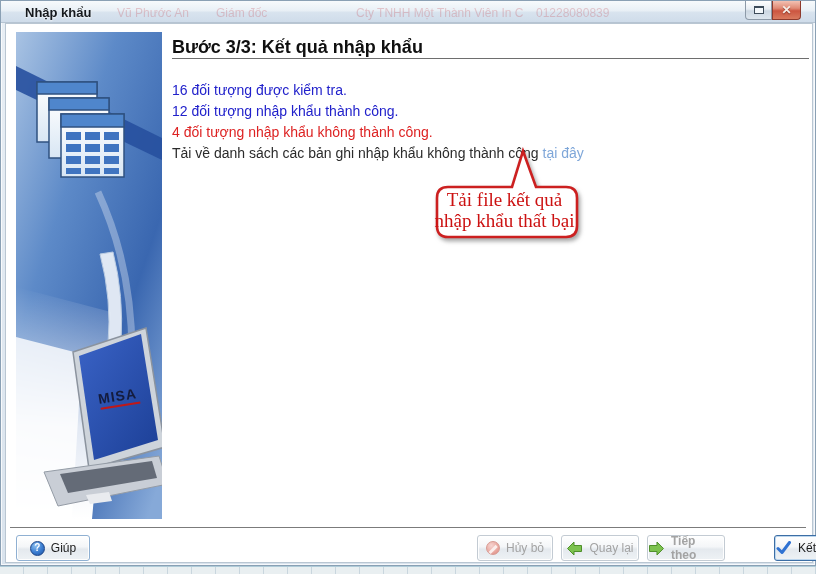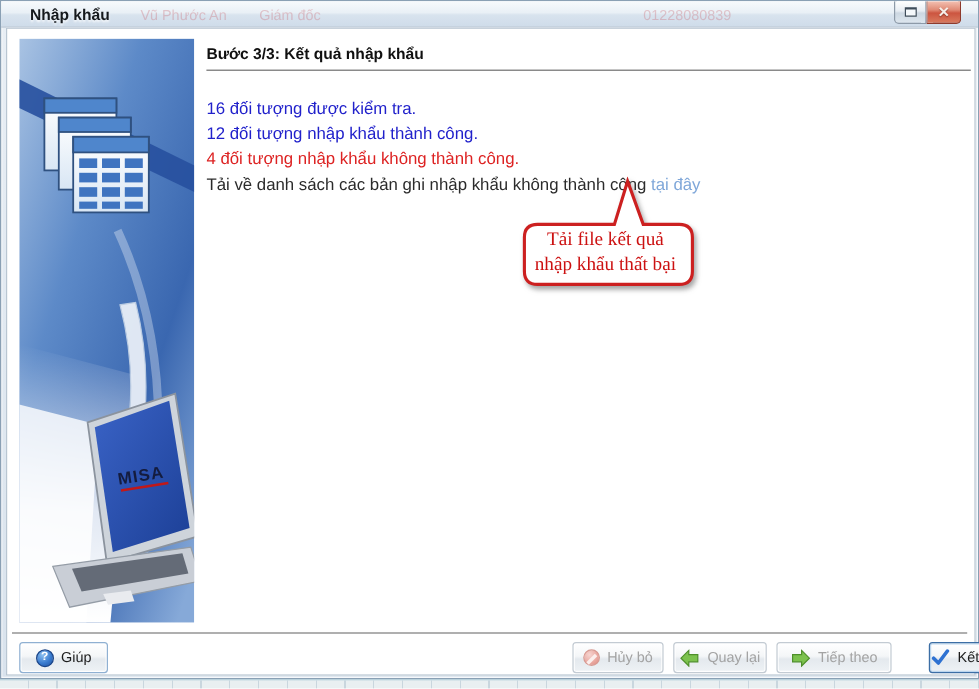--- a/index.html
+++ b/index.html
@@ -44,56 +44,56 @@
   
   .content {
     position:absolute; left:4px; top:22px; width:808px; height:540px;
     background:#ffffff; border:1px solid #b9c6d2;
   }
 
   
   .sidebar { position:absolute; left:10px; top:8px; width:146px; height:487px; overflow:hidden; }
 
   
-  .heading { position:absolute; left:166px; top:13px; font-size:13px; font-weight:bold; color:#101010; }
+  .heading { position:absolute; left:166px; top:13px; font-size:18px; font-weight:bold; color:#101010; }
   .heading-rule { position:absolute; left:166px; top:34px; width:637px; height:1px; background:#6e6e6e; }
 
   .result-line { position:absolute; left:166px; font-size:14px; white-space:nowrap; }
   .text-info { color:#2121cb; }
   .text-error { color:#dd2222; }
   .text-plain { color:#2b2b2b; }
   .r0 { top:58px; } .r1 { top:79px; } .r2 { top:100px; } .r3 { top:121px; }
   .dl-link { color:#7fa7d9; cursor:pointer; }
 
   
   .callout-wrap { position:absolute; left:426px; top:123px; width:165px; height:100px; pointer-events:none; }
   .callout-svg { filter:drop-shadow(2.5px 3px 2px rgba(90,90,90,.55)); }
   .callout-text {
     position:absolute; left:5px; top:40px; width:135px; height:46px;
     display:flex; flex-direction:column; align-items:center; justify-content:center;
-    font-family:"Liberation Serif", serif; font-size:16px; line-height:21px;
+    font-family:"Liberation Serif", serif; font-size:19px; line-height:21px;
     color:#cc1111; text-align:center; white-space:nowrap;
   }
 
   
   .bottom-rule { position:absolute; left:4px; top:503px; width:796px; height:1px; background:#7b7b7b; }
   .btn {
     position:absolute; top:511px; height:26px; border-radius:3px;
     display:flex; align-items:center; justify-content:center; gap:6px;
     font-size:12px; color:#1c1c1c; cursor:pointer;
     background:linear-gradient(180deg,#ffffff 0%,#f4f6f8 45%,#e4e9ee 55%,#eef2f5 100%);
     border:1px solid #8fb0d2;
     box-shadow:inset 0 0 0 1px rgba(255,255,255,.9);
   }
   .btn.disabled { color:#a3a3a3; border-color:#c3cbd3; cursor:default; }
   .btn.default { border-color:#3c6ea5; box-shadow:inset 0 0 0 1px #bcd6ee; }
   .btn-help   { left:10px;  width:74px; }
   .btn-cancel { left:471px; width:76px; }
   .btn-back   { left:555px; width:78px; }
-  .btn-next   { left:641px; width:96px; }
+  .btn-next   { left:641px; width:78px;font-weight:bold; }
   .btn-finish { left:768px; width:70px; }
 
   .help-icon {
     width:15px; height:15px; border-radius:50%;
     background:radial-gradient(circle at 35% 28%, #8cc0f0 0%, #3a7cd0 55%, #1d4f9e 100%);
     border:1px solid #1a4488; color:#fff; font-size:10px; font-weight:bold;
     display:flex; align-items:center; justify-content:center; line-height:1;
   }
   .cancel-icon {
     position:relative; width:14px; height:14px; border-radius:50%;
@@ -114,20 +114,21 @@
 </style>
 </head>
 <body>
 
 <div class="stage">
   <div class="window">
 
     <div class="titlebar">
       <span class="ghost g0">Vũ Phước An</span>
       <span class="ghost g1">Giám đốc</span>
+      <span class="ghost g2">Cty TNHH Một Thành Viên In C</span>
       <span class="ghost g3">01228080839</span>
       <span class="title-text">Nhập khẩu</span>
     </div>
     <div class="winbtns">
       <div class="winbtn restore">
         <span class="restore-glyph"></span>
       </div>
       <div class="winbtn close">
         <span class="close-glyph">✕</span>
       </div>

